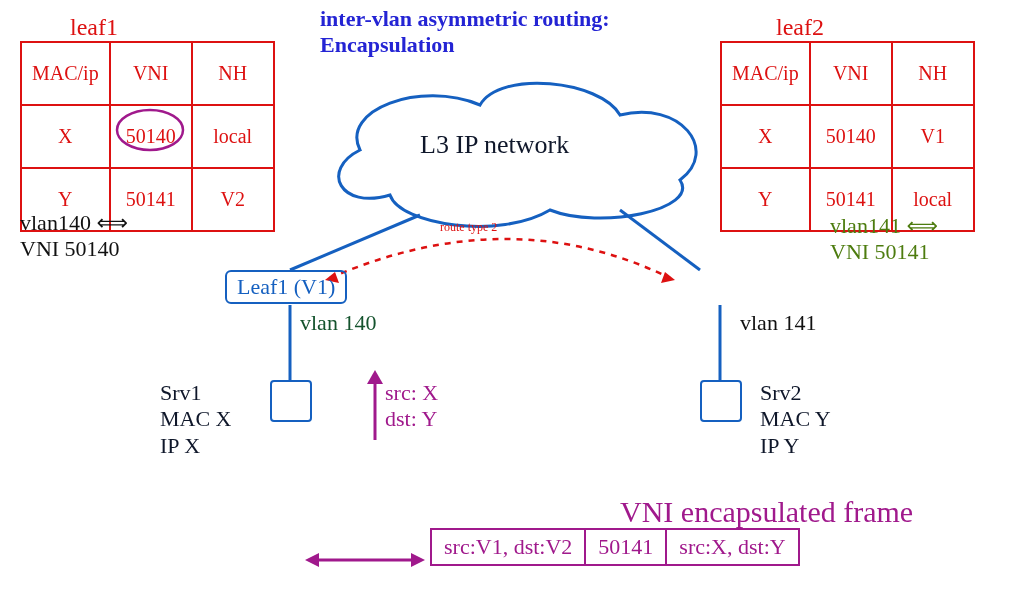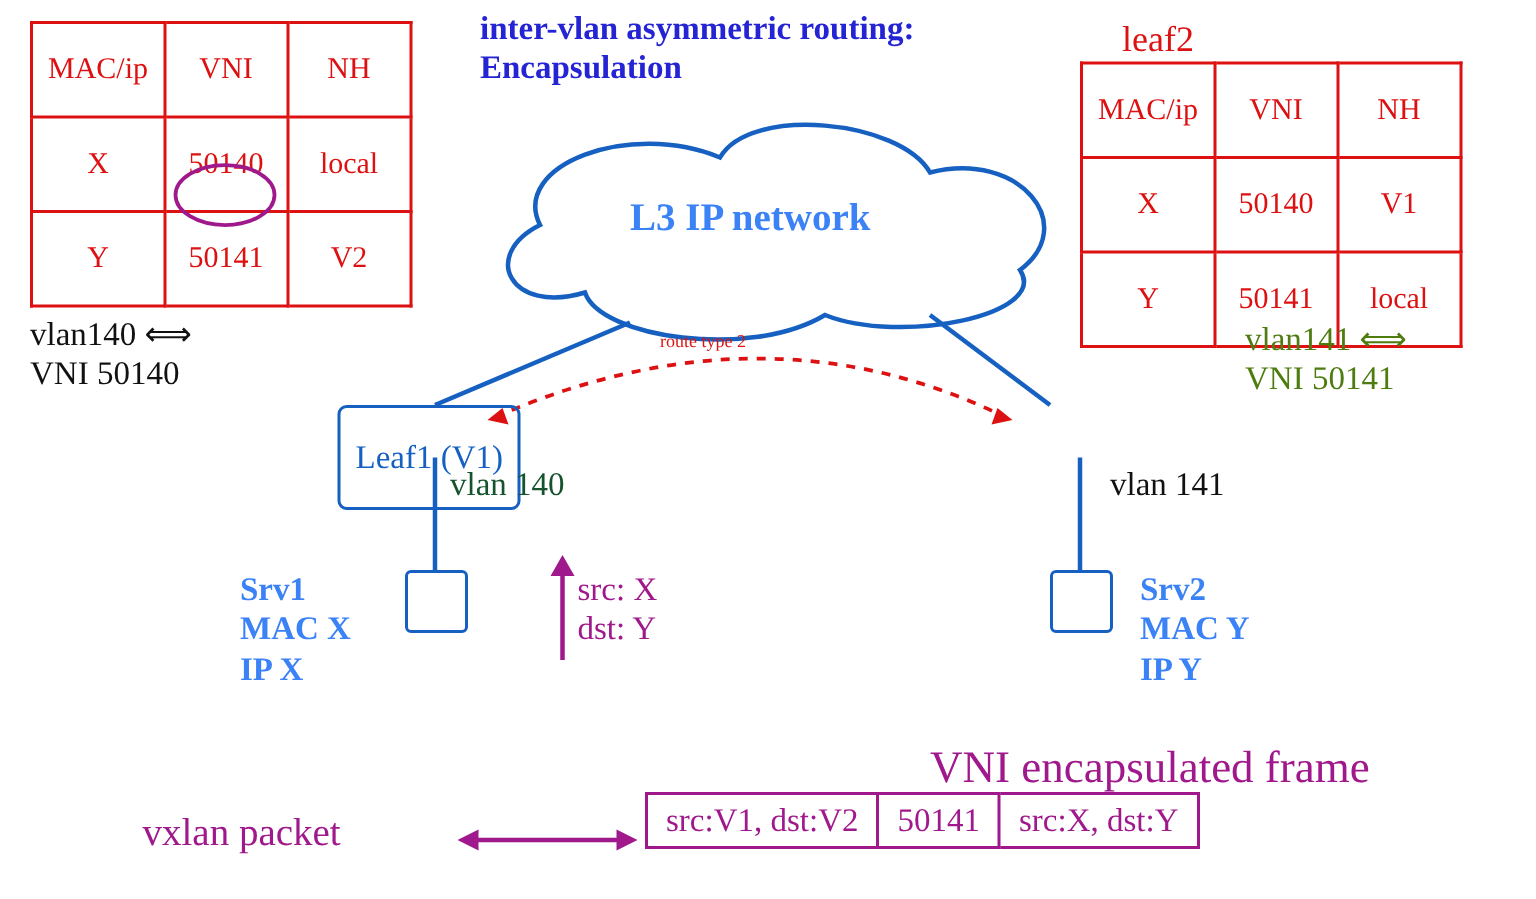--- a/index.html
+++ b/index.html
@@ -17,21 +17,21 @@
     height: 599px;
   }
   .abs { position: absolute; }
   .title {
     color: #2424d4;
     font-weight: bold;
     font-size: 22px;
     line-height: 1.2;
   }
   .red { color: #d11; }
-  .blue { color: #3b82f6; font-weight: bold; }
+  .blue { color: #0f172a; }
   .purple { color: #a0198c; }
   .hand { font-family: "Comic Sans MS", "Segoe Script", cursive; }
 
   
   .leaf-table {
     border: 2.5px solid #d11;
     border-collapse: collapse;
     font-size: 20px;
   }
   .leaf-table td {
@@ -46,21 +46,21 @@
     position: absolute;
     left: 0; top: 0;
     width: 1024px;
     height: 599px;
     pointer-events: none;
   }
 
   .leaf-box {
     border: 2.5px solid #1560c0;
     border-radius: 6px;
-    padding: 20px 10px;
+    padding: 2px 10px;
     color: #1560c0;
     font-size: 22px;
   }
   .sm-box {
     border: 2.5px solid #1560c0;
     border-radius: 4px;
     width: 38px;
     height: 38px;
   }
 
@@ -81,20 +81,21 @@
 </head>
 <body>
 <div class="stage">
 
 <div class="abs title" style="left:320px; top:6px;">
   <div>inter-vlan asymmetric routing:</div>
   <div>Encapsulation</div>
 </div>
 
 <div class="abs" style="left:20px; top:14px;">
+  <div class="red hand" style="font-size:24px; margin-left:50px;">leaf1</div>
   <table class="leaf-table hand">
     <tbody>
           <tr>
       <td>MAC/ip</td>
       <td>VNI</td>
       <td>NH</td>
     </tr>
     <tr>
       <td>X</td>
       <td>50140</td>
@@ -103,21 +104,21 @@
     <tr>
       <td>Y</td>
       <td>50141</td>
       <td>V2</td>
     </tr>
   </tbody>
       </table>
 </div>
 
 <div class="abs" style="left:720px; top:14px;">
-  <div class="red hand" style="font-size:24px; margin-left:28px;">leaf2</div>
+  <div class="red hand" style="font-size:24px; margin-left:56px;">leaf2</div>
   <table class="leaf-table hand">
     <tbody>
           <tr>
       <td>MAC/ip</td>
       <td>VNI</td>
       <td>NH</td>
     </tr>
     <tr>
       <td>X</td>
       <td>50140</td>
@@ -194,21 +195,20 @@
   <div>IP Y</div>
 </div>
 
 <div class="abs purple hand" style="left:385px; top:380px; font-size:22px;">
   <div>src: X</div>
   <div>dst: Y</div>
 </div>
 
 <div class="abs purple hand" style="left:620px; top:495px; font-size:30px;">VNI encapsulated frame</div>
 
-<div class="abs purple hand" style="left:95px; top:540px; font-size:26px;">vxlan packet</div>
 
 <table class="pkt-table hand abs" style="left:430px; top:528px;text-align:right;">
   <tbody>
         <tr>
     <td>src:V1, dst:V2</td>
     <td>50141</td>
     <td>src:X, dst:Y</td>
   </tr>
 </tbody>
     </table>

